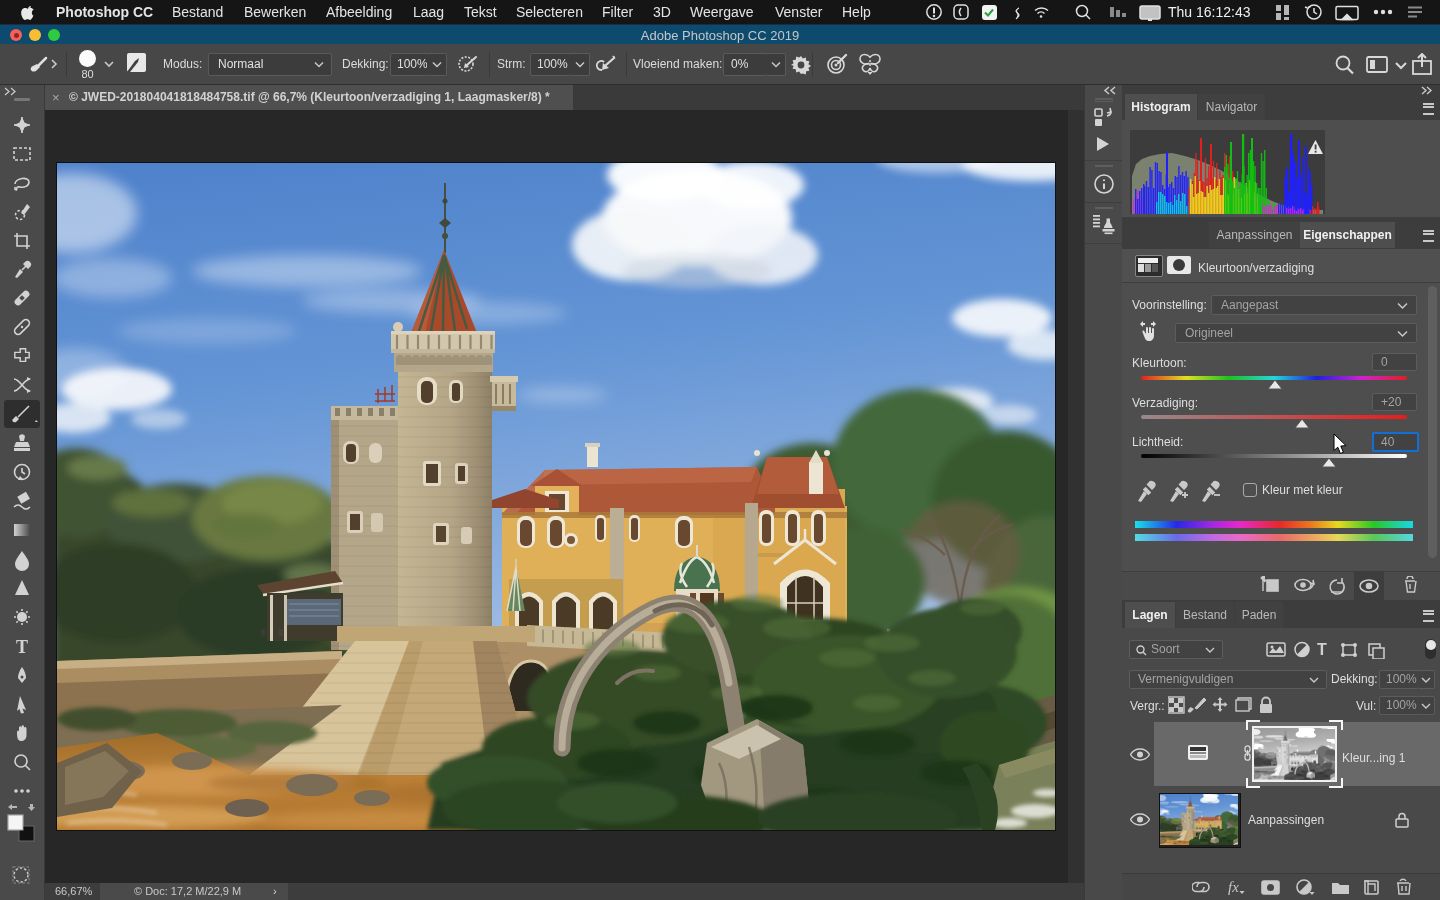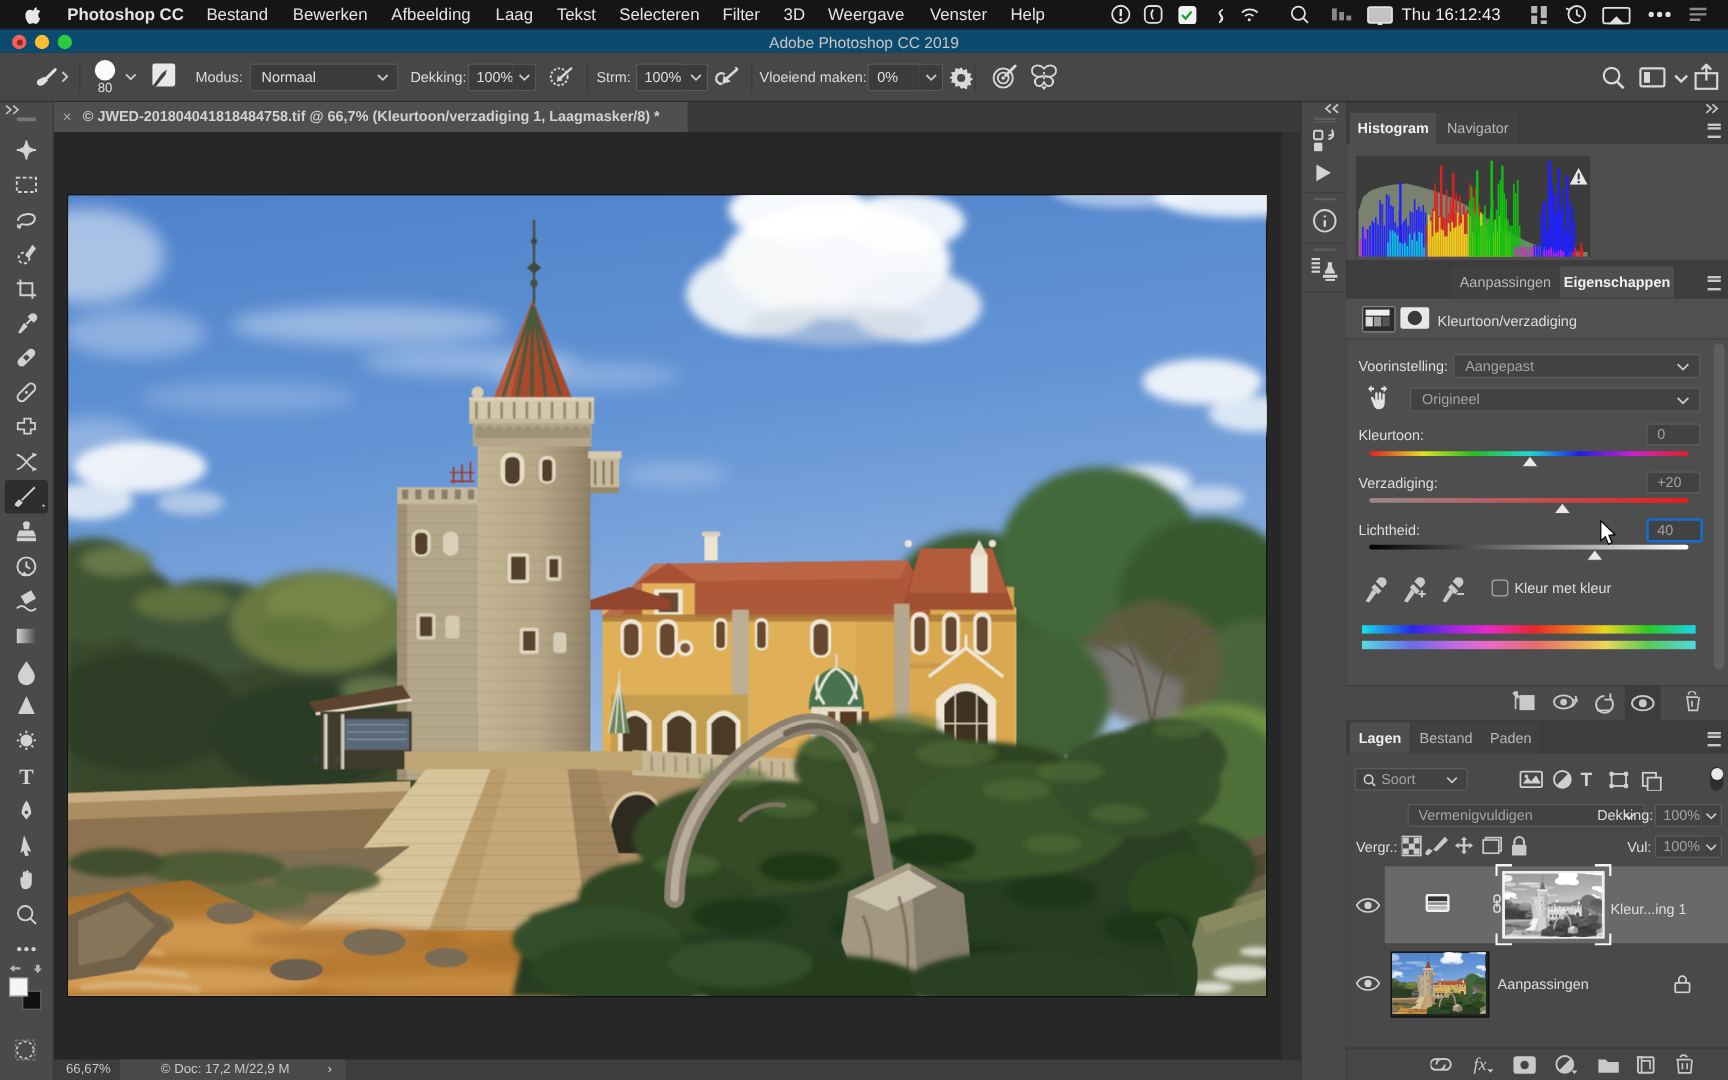--- a/index.html
+++ b/index.html
@@ -1220,21 +1220,21 @@
           <circle cx="89" cy="5" r="2" fill="#d0d0d0" stroke="none"></circle>
           <circle cx="77" cy="15" r="2" fill="#d0d0d0" stroke="none"></circle>
           <circle cx="89" cy="15" r="2" fill="#d0d0d0" stroke="none"></circle>
 <rect x="103" y="4" width="11" height="11"></rect>
           <rect x="107" y="8" width="11" height="11" fill="#494949"></rect>
 </g>
       </svg>
 <div class="abs" style="left:303px;top:38px;width:11px;height:20px;border-radius:6px;background:#2e2e2e;">
         <div style="position:absolute;left:0.5px;top:0.5px;width:10px;height:10px;border-radius:50%;background:#e8e8e8;"></div>
       </div>
-<div class="vbox" style="left:7px;top:69px;width:198px;height:19px;margin-left:44px;">
+<div class="vbox" style="left:7px;top:69px;width:198px;height:19px;">
         <span style="position:absolute;left:8px;top:1px;">Vermenigvuldigen</span>
 <svg style="position:absolute;right:7px;top:6px" width="10" height="8" viewBox="0 0 10 8">
           <path fill="none" stroke="#c9c9c9" stroke-width="1.4" d="M1 1l4 4 4-4"></path>
         </svg>
       </div>
 <span class="ptext" style="left:209px;top:71px;">Dekking:</span>
 <div class="vbox" style="left:257px;top:69px;width:40px;height:19px;">
         <span style="position:absolute;left:6px;top:1px;">100%</span>
       </div>
 <div class="vbox" style="left:296px;top:69px;width:17px;height:19px;border-left:none;">

